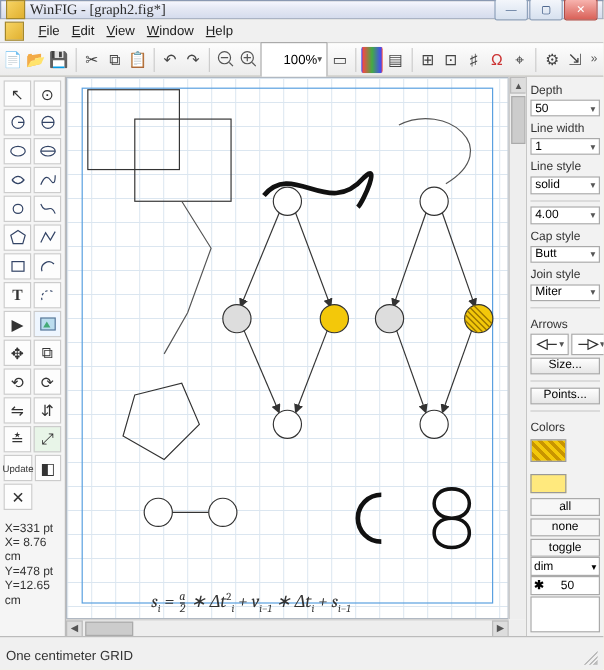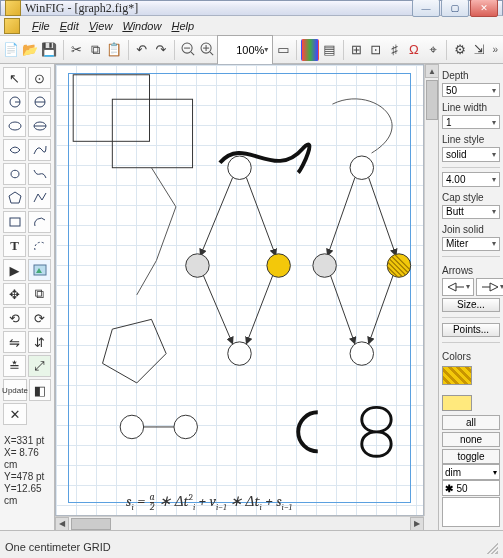--- a/index.html
+++ b/index.html
@@ -40,21 +40,21 @@
   .menubar {
     height: 20px;
     background: #f0f0f0;
     display: flex;
     align-items: center;
     padding: 0 4px;
     gap: 10px;
     font-size: 11px;
     border-bottom: 1px solid #ccc;
   }
-  .menubar span { color: #222; font-style: italic; }
+  .menubar span { color: #222; }
   .menubar span u { text-decoration: underline; }
   .menuicon { width:16px;height:16px; background: linear-gradient(135deg,#f7d463,#e0b030); border:1px solid #a4872a; margin-right:2px; }
   
   .toolbar {
     height: 28px;
     background: linear-gradient(to bottom,#fdfdfd,#ececec);
     border-bottom: 1px solid #bbb;
     display: flex;
     align-items: center;
     padding: 0 2px;
@@ -167,21 +167,21 @@
     margin:2px 0;
   }
   .yellowsw { width:30px;height:20px; border:1px solid #999; background:#ffe97d; }
   .layersec {
     font-size:10px; margin-top:auto;
   }
   .layerbtn {
     width:100%; height:15px; background:#f7f7f7; border:1px solid #aaa;
     display:flex;align-items:center;justify-content:center; margin-top:2px;
   }
-  .layerinp { width:100%; height:16px; border:1px solid #aaa; background:#fff; display:flex;align-items:center;gap:3px;padding:0 2px;}
+  .layerinp { width:100%; height:16px; border:1px solid #aaa; background:#fff; display:flex;align-items:center;gap:14px;padding:0 2px;}
   .listbox { width:100%; height:30px; background:#fff; border:1px solid #aaa; margin-top:1px; }
   
   .status {
     height: 18px;
     background: #f0f0f0;
     border-top: 1px solid #bbb;
     display: flex; align-items: center;
     padding: 16px 5px;
     font-size: 11px;
     color: #333;
@@ -488,21 +488,21 @@
     <div class="sep"></div>
     <div class="inp">
         <span>4.00</span>
         <span class="arrow">▾</span>
       </div>
     <div class="lab">Cap style</div>
     <div class="inp">
         <span>Butt</span>
         <span class="arrow">▾</span>
       </div>
-    <div class="lab">Join solid</div>
+    <div class="lab">Join style</div>
     <div class="inp">
         <span>Miter</span>
         <span class="arrow">▾</span>
       </div>
     <div class="sep"></div>
     <div class="lab">Arrows</div>
     <div class="arrowsrow">
       <div class="inp">
           <svg width="20" height="10">
             <path d="M2 5 L10 1 L10 9 Z" fill="none" stroke="#333"></path>

